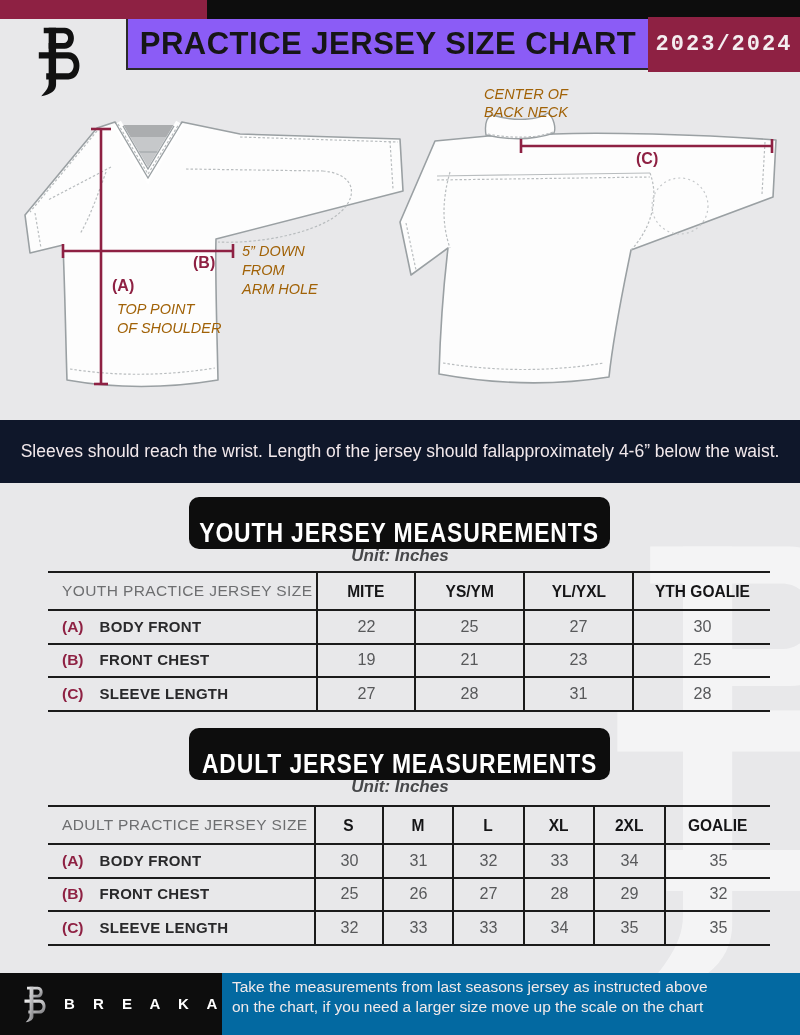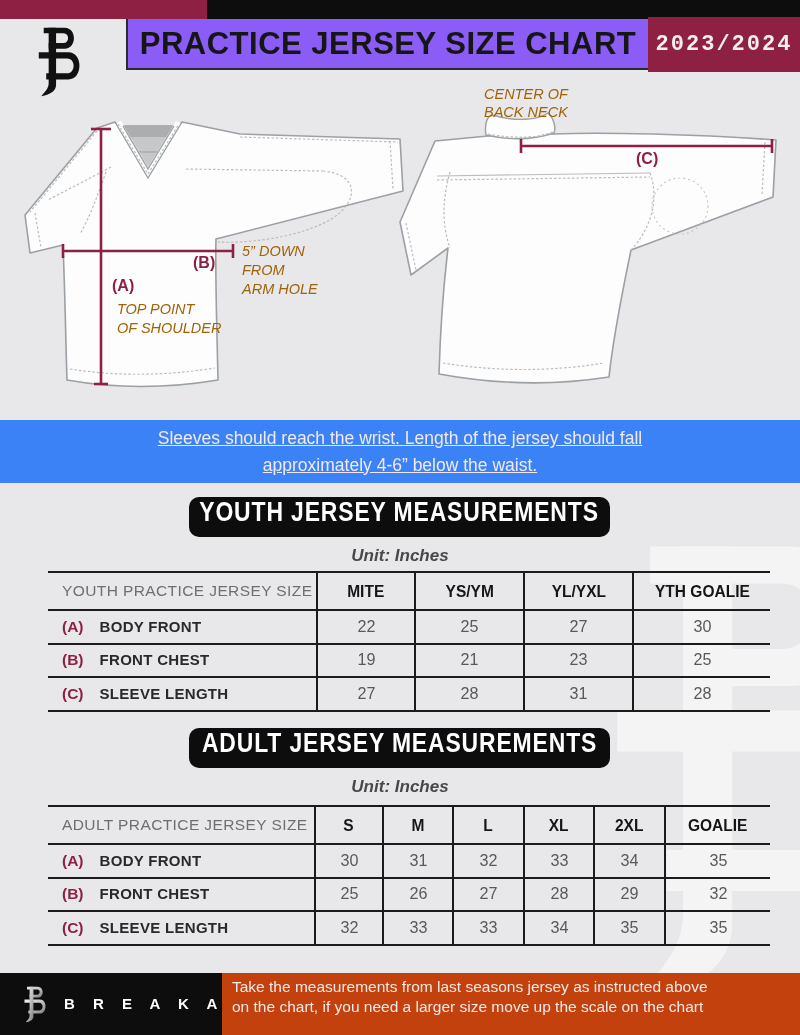--- a/index.html
+++ b/index.html
@@ -13,45 +13,45 @@
             border-left:2px solid #2a2a2a;border-bottom:2px solid #2a2a2a;
             display:flex;align-items:center;justify-content:center;z-index:3;}
   .titletext{font-size:31px;font-weight:800;color:#161616;letter-spacing:.5px;white-space:nowrap;}
   .seasonbox{left:648px;top:17px;width:152px;height:55px;background:#8e2143;
              display:flex;align-items:center;justify-content:center;z-index:3;}
   .seasontext{font-family:"Liberation Mono",monospace;font-size:22px;font-weight:700;color:#f4eef0;letter-spacing:2px;}
   
   .m-label{color:#8e2143;font-weight:700;font-size:16px;}
   .m-note{color:#a16207;font-style:italic;font-size:14.5px;line-height:19px;font-weight:500;}
   
-  .notice{top:420px;left:0;width:800px;height:63px;background:#3b82f6;color:#f2e9ec;
-          display:flex;flex-direction:column;align-items:center;justify-content:center;
-          font-size:17.5px;line-height:1.5;z-index:2;text-decoration:underline;}
-  
-  .banner{left:189px;width:421px;height:40px;background:#0d0d0d;border-radius:10px;
-          display:flex;align-items:flex-start;justify-content:center;z-index:2;}
+  .notice{top:420px;left:0;width:800px;height:63px;background:#0f172a;color:#f2e9ec;
+          display:flex;flex-direction:row;align-items:center;justify-content:center;
+          font-size:17.5px;line-height:1.5;z-index:2;}
+  
+  .banner{left:189px;width:421px;height:52px;background:#0d0d0d;border-radius:10px;
+          display:flex;align-items:flex-end;justify-content:center;z-index:2;}
   .bannertext{color:#ffffff;font-size:27px;font-weight:700;letter-spacing:1px;white-space:nowrap;
               display:inline-block;transform:scaleX(.85);}
   .unit{left:0;width:800px;text-align:center;color:#47484a;font-size:17px;font-weight:700;
         font-style:italic;z-index:2;}
   
   table.size{border-collapse:collapse;table-layout:fixed;width:722px;position:absolute;left:48px;z-index:2;
              border-top:2.5px solid #1b1b1b;}
   table.size td{border-bottom:2px solid #1b1b1b;padding:0;vertical-align:middle;}
   table.size tr.head td{border-bottom:2.5px solid #1b1b1b;height:36px;}
   table.size tr.data td{height:31.5px;}
   table.size td + td{border-left:2px solid #1b1b1b;text-align:center;}
   .col-head{color:#6d6e70;font-size:15.5px;letter-spacing:.4px;padding-left:14px;}
   .size-head{color:#151517;font-size:16.5px;font-weight:700;display:inline-block;transform:scaleX(.94);}
   .row-key{color:#8e2143;font-weight:800;font-size:15.5px;padding-left:14px;display:inline-block;}
   .row-label{color:#29292b;font-size:15px;font-weight:600;letter-spacing:.3px;padding-left:8px;display:inline-block;margin-left:8px;}
   .val{color:#58595b;font-size:17px;display:inline-block;transform:scaleX(.95);}
   
   .footer{top:973px;left:0;width:800px;height:62px;background:#0d0d0d;z-index:4;}
-  .footer-maroon{position:absolute;left:222px;top:0;width:578px;height:62px;background:#c2410c;
+  .footer-maroon{position:absolute;left:222px;top:0;width:578px;height:62px;background:#0369a1;
                  color:#f1e9ea;font-size:15.5px;line-height:20px;padding:4px 0 0 10px;box-sizing:border-box;}
   .brand{position:absolute;left:64px;top:22px;color:#ffffff;font-size:15px;font-weight:600;letter-spacing:7px;}
   .wm{z-index:0;opacity:.55;}
 </style>
 </head>
 <body>
 
 <div class="page">
 
   <svg class="abs wm" style="left:560px;top:522px;" width="410" height="492" viewBox="0 0 100 120">

